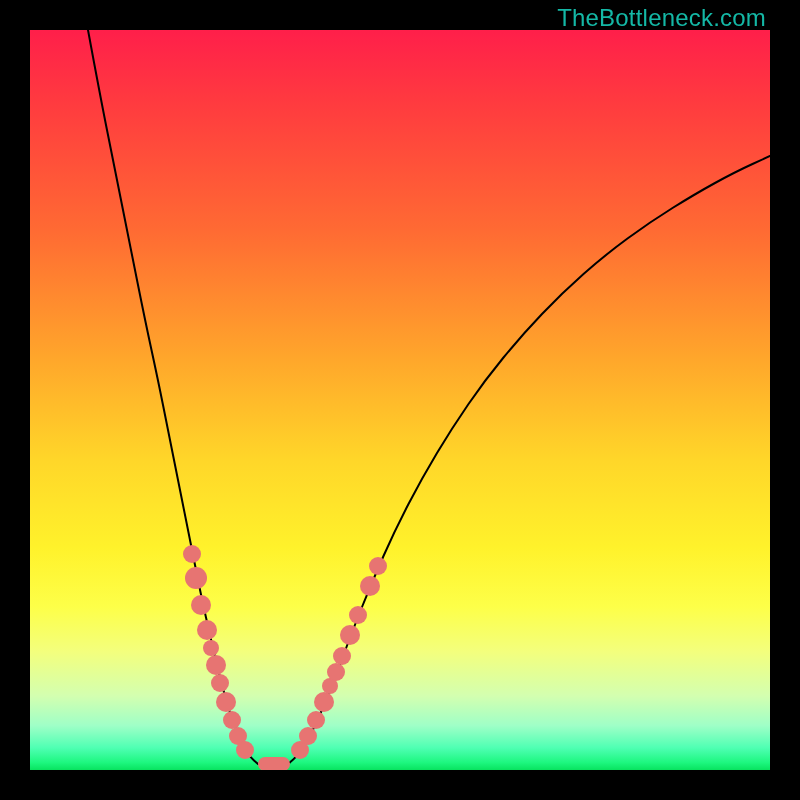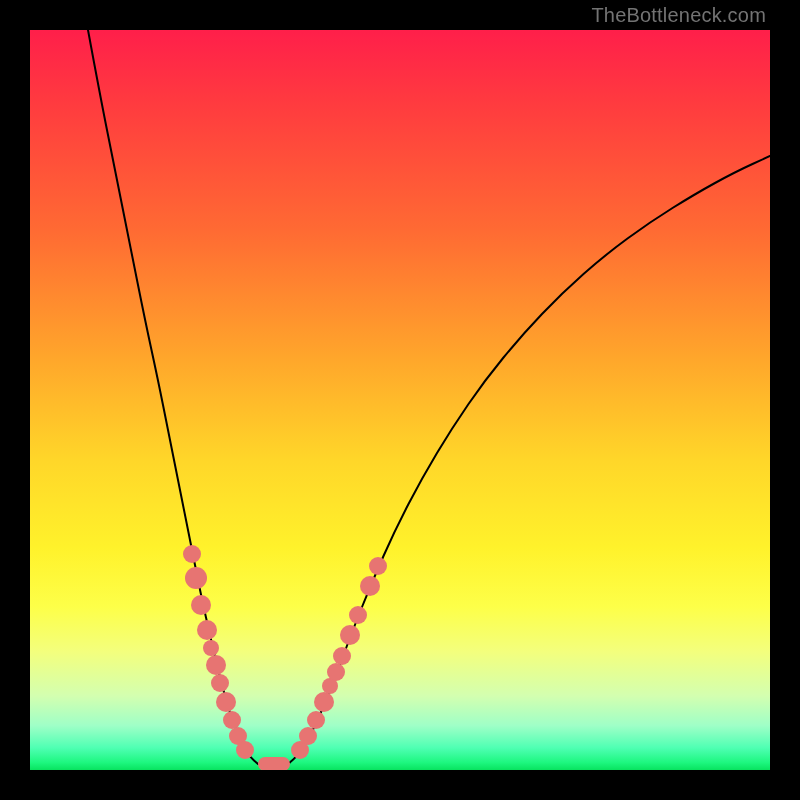--- a/index.html
+++ b/index.html
@@ -42,22 +42,22 @@
       #9fffc7 94%,
       #4fffb3 97%,
       #1df77f 99%,
       #08e35f 100%
     );
   }
   .watermark {
     position: absolute;
     right: 34px;
     top: 4px;
-    color: #737373;
-    font-size: 20px;
+    color: #14b8a6;
+    font-size: 24px;
     letter-spacing: 0.2px;
     font-family: Arial, Helvetica, sans-serif;
   }
   svg.curve {
     position: absolute;
     left: 0; top: 0;
     width: 740px; height: 740px;
   }
   .curve path.line {
     fill: none;

